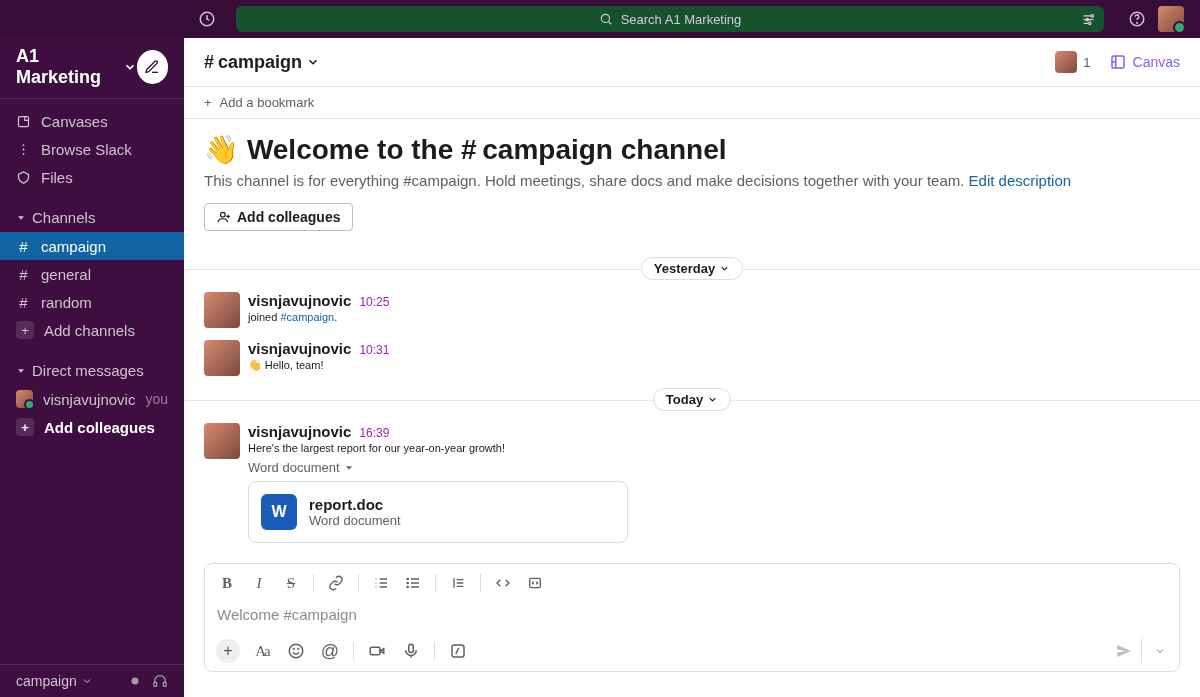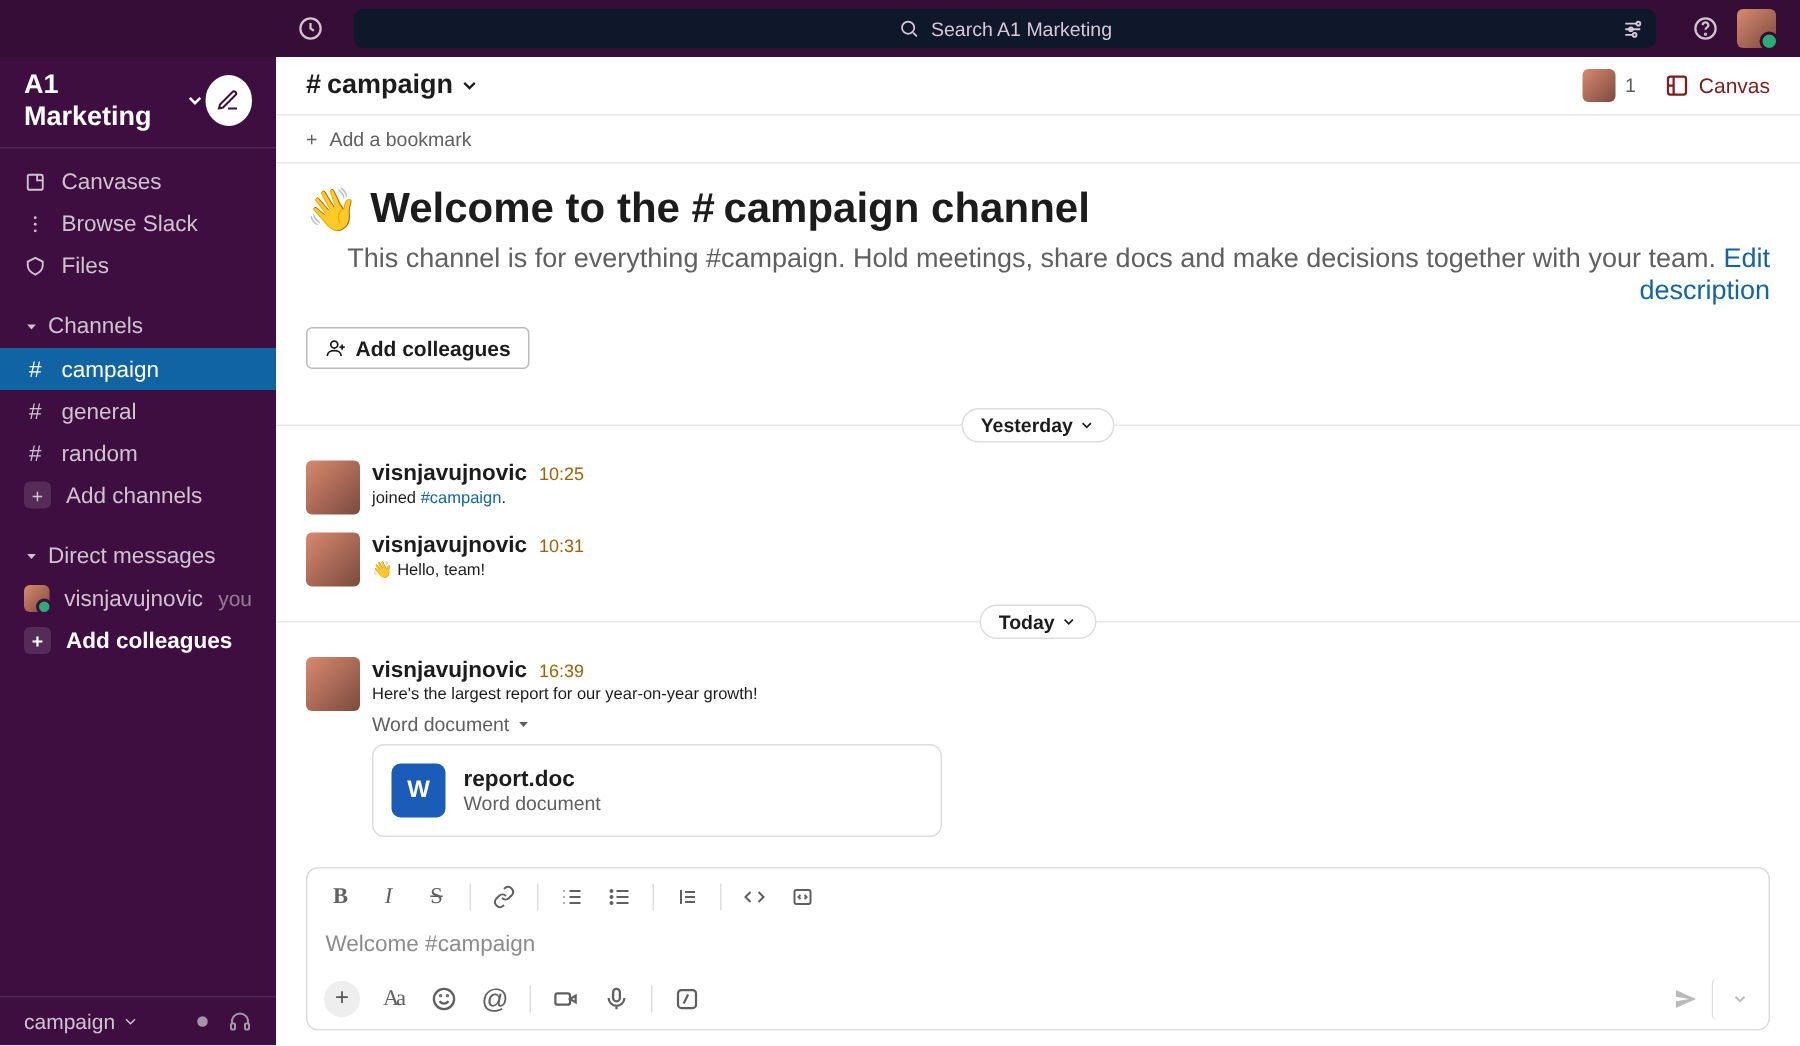--- a/index.html
+++ b/index.html
@@ -1,20 +1,20 @@
 <!DOCTYPE html>
 <html><head>
 <meta charset="utf-8">
 <style>
 * { box-sizing: border-box; margin: 0; padding: 0; }
 body { font-family: -apple-system, BlinkMacSystemFont, "Segoe UI", Helvetica, Arial, sans-serif; font-size: 15px; color: #1d1c1d; width: 1200px; height: 697px; overflow: hidden; display: flex; flex-direction: column; }
 .topbar { height: 38px; background: #350d36; display: flex; align-items: center; padding: 0 16px; gap: 12px; }
 .topbar-left { width: 200px; display: flex; justify-content: flex-end; align-items: center; }
 .history-icon { color: #d0c2d1; cursor: pointer; }
-.searchbar { flex: 1; display: flex; align-items: center; justify-content: center; background: #0f172a; border-radius: 6px; height: 26px; color: #d9c7da; font-size: 13px; gap: 8px; position: relative; margin: 0 8px; }
+.searchbar { flex: 1; display: flex; align-items: center; justify-content: center; background: #14532d; border-radius: 6px; height: 26px; color: #d9c7da; font-size: 13px; gap: 8px; position: relative; margin: 0 8px; }
 .searchbar .filter { position: absolute; right: 8px; }
 .topbar-right { width: 60px; display: flex; align-items: center; gap: 12px; justify-content: flex-end; }
 .help-icon { color: #d0c2d1; }
 .avatar-sm { width: 26px; height: 26px; border-radius: 4px; background: linear-gradient(135deg,#d98a6f,#7b4a3e); position: relative; }
 .avatar-sm::after { content:''; position:absolute; right:-2px; bottom:-2px; width:9px; height:9px; border-radius:50%; background:#2bac76; border:2px solid #350d36; }
 .main { flex:1; display:flex; overflow:hidden; }
 .sidebar { width: 184px; background: #3f0e40; color: #cfc3cf; display:flex; flex-direction:column; }
 .sidebar-header { display:flex; align-items:center; justify-content:space-between; padding: 8px 16px 10px 16px; border-bottom: 1px solid rgba(255,255,255,0.1); }
 .ws-name { color:#fff; font-weight:900; font-size:18px; display:flex; align-items:center; gap:4px; }
 .compose-btn { width:34px; height:34px; border-radius:50%; background:#fff; display:flex; align-items:center; justify-content:center; color:#3f0e40; cursor:pointer; }
@@ -28,36 +28,36 @@
 .dm-av::after { content:''; position:absolute; right:-2px; bottom:-2px; width:7px; height:7px; border-radius:50%; background:#2bac76; border:2px solid #3f0e40; }
 .you-tag { opacity:0.6; font-size:14px; }
 .sidebar-footer { margin-top:auto; border-top:1px solid rgba(255,255,255,0.1); padding: 8px 16px; display:flex; align-items:center; justify-content:space-between; font-size:14px; }
 .footer-icons { display:flex; align-items:center; gap:10px; color:#a497a5; }
 .content { flex:1; display:flex; flex-direction:column; background:#fff; }
 .chan-header { height:49px; border-bottom:1px solid #e8e8e8; display:flex; align-items:center; padding: 0 20px; justify-content:space-between; }
 .chan-title { font-weight:900; font-size:18px; display:flex; align-items:center; gap:4px; }
 .chan-title .hash { font-weight:900; }
 .chan-right { display:flex; align-items:center; gap:18px; }
 .members { display:flex; align-items:center; gap:6px; color:#616061; font-size:13px; }
-.canvas-btn { display:flex; align-items:center; gap:6px; font-size:14px; color:#7f1d1d; }
+.canvas-btn { display:flex; align-items:center; gap:6px; font-size:14px; color:#8b5cf6; }
 .bookmark-row { padding: 8px 20px; border-bottom:1px solid #e8e8e8; display:flex; align-items:center; gap:8px; color:#616061; font-size:13px; }
 .welcome { padding: 14px 20px 20px 20px; }
 .welcome h1 { font-size:28px; font-weight:900; display:flex; align-items:center; gap:8px; }
-.welcome-desc { color:#616061; margin-top:6px; font-size:18px;text-align:right; }
+.welcome-desc { color:#616061; margin-top:6px; font-size:15px; }
 .welcome-desc a { color:#1264a3; text-decoration:none; }
 .add-colleagues-btn { margin-top:14px; display:inline-flex; align-items:center; gap:6px; padding:5px 12px; border:1px solid #bbb; border-radius:4px; font-size:14px; font-weight:700; cursor:pointer; }
 .date-divider { position:relative; text-align:center; margin: 6px 0; }
 .date-divider::before { content:''; position:absolute; left:0; right:0; top:50%; border-top:1px solid #e8e8e8; }
 .date-pill { position:relative; display:inline-flex; align-items:center; gap:4px; background:#fff; border:1px solid #ddd; border-radius:24px; padding:3px 12px; font-size:13px; font-weight:700; cursor:pointer; }
 .message { display:flex; gap:8px; padding: 6px 20px; }
 .msg-av { width:36px; height:36px; border-radius:4px; background:linear-gradient(135deg,#d98a6f,#7b4a3e); flex-shrink:0; }
 .msg-body { flex:1; }
 .msg-head { display:flex; align-items:baseline; gap:8px; }
 .msg-user { font-weight:900; font-size:15px; }
-.msg-time { font-size:12px; color:#a16207; }
+.msg-time { font-size:12px; color:#a21caf; }
 .msg-text { font-size:11px; line-height:1.46; }
 .msg-text .join-chan { color:#1264a3; }
 .attach-label { color:#616061; font-size:13px; margin-top:4px; display:flex; align-items:center; gap:4px; }
 .file-card { margin-top:6px; border:1px solid #ddd; border-radius:8px; padding:12px; display:flex; align-items:center; gap:12px; width:380px; }
 .file-icon { width:36px; height:36px; border-radius:6px; background:#1b5cb8; color:#fff; font-weight:700; display:flex; align-items:center; justify-content:center; font-size:16px; }
 .file-meta .fname { font-weight:700; }
 .file-meta .ftype { color:#616061; font-size:13px; }
 .composer { margin: 14px 20px 10px 20px; border:1px solid #ddd; border-radius:8px; }
 .c-toolbar { display:flex; align-items:center; gap:4px; padding:6px 8px; color:#616061; }
 .c-toolbar .tb { width:28px; height:26px; display:inline-flex; align-items:center; justify-content:center; border-radius:4px; cursor:pointer; font-family: Georgia, serif; }

